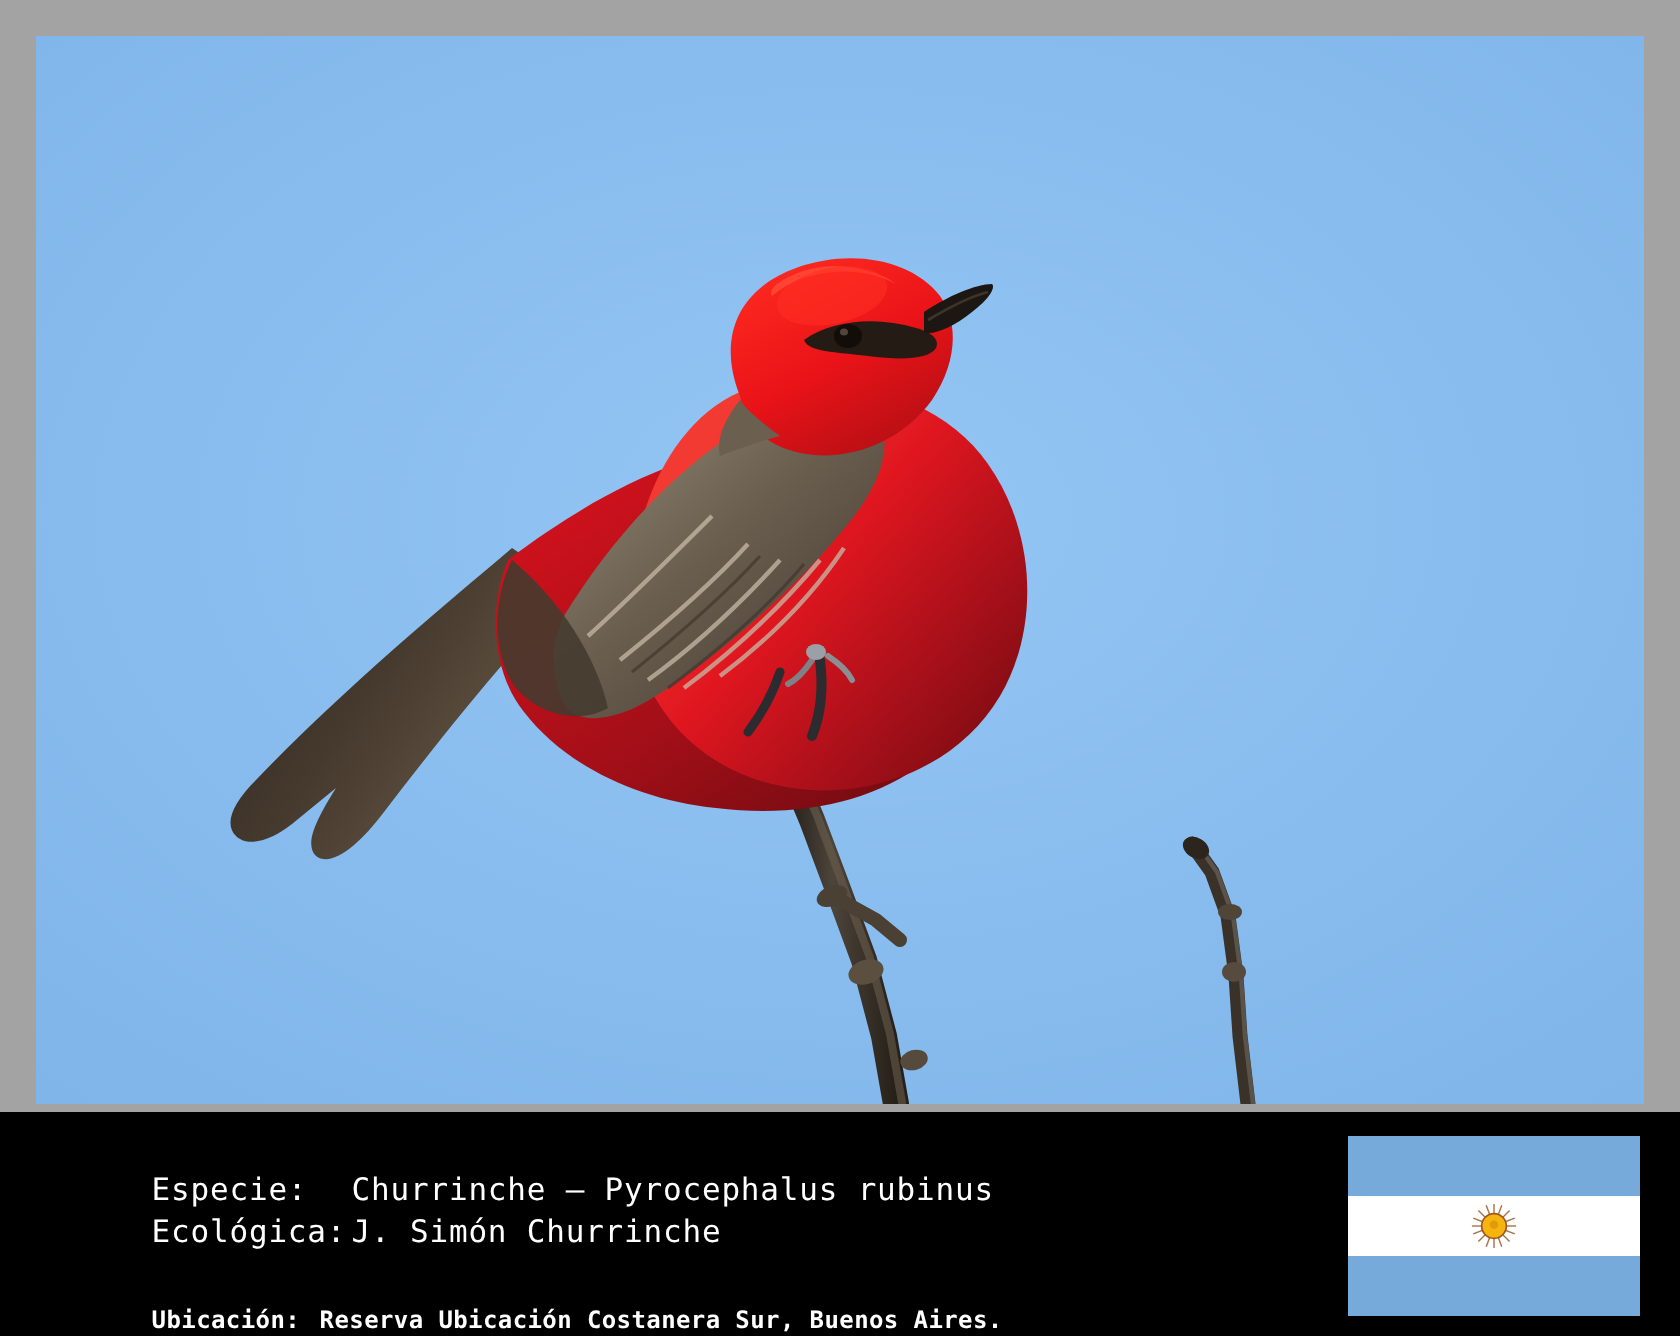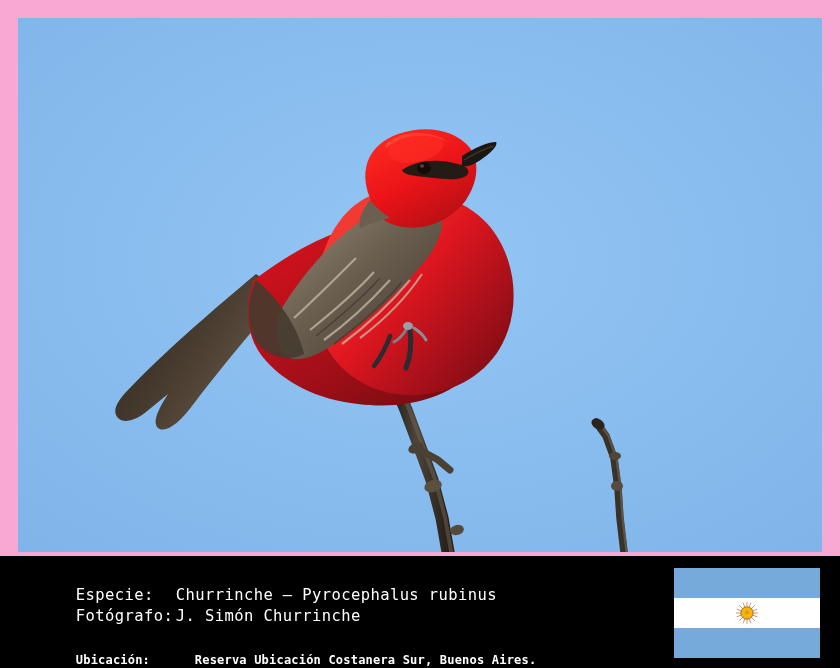--- a/index.html
+++ b/index.html
@@ -4,21 +4,21 @@
 <style>
   html, body {
     margin: 0;
     padding: 0;
     background: #000000;
   }
   #page {
     position: relative;
     width: 840px;
     height: 668px;
-    background: #f9a8d4;
+    background: #a3a3a3;
     overflow: hidden;
     font-family: "DejaVu Sans Mono", "Liberation Mono", monospace;
   }
 
   
   #photo {
     position: absolute;
     left: 18px;
     top: 18px;
     width: 804px;
@@ -54,21 +54,21 @@
     white-space: pre;
     color: #ffffff;
   }
   .cap-label, .cap-value {
     display: inline-block;
     vertical-align: baseline;
     color: #ffffff;
   }
   .big .cap-label { width: 100px; font-size: 15.5px; letter-spacing: 0.4px; }
   .big .cap-value { font-size: 15.5px; letter-spacing: 0.4px; }
-  .small .cap-label { width: 119px; font-size: 12px; letter-spacing: 0.2px; font-weight: bold; }
+  .small .cap-label { width: 84px; font-size: 12px; letter-spacing: 0.2px; font-weight: bold; }
   .small .cap-value { font-size: 12px; letter-spacing: 0.2px; font-weight: bold; }
 
   #row-especie   { top: 10px; }
   #row-fotografo { top: 31px; }
   #row-fecha     { top: 52px; }
   #row-ubicacion { top: 74px; }
   #row-fuente    { top: 91px; }
 
   
   #flag {
@@ -235,21 +235,21 @@
     </svg>
   </div>
 
   <div id="caption">
 
     <div class="cap-row big" id="row-especie">
       <span class="cap-label">Especie:</span><span class="cap-value">Churrinche — Pyrocephalus rubinus</span>
     </div>
 
     <div class="cap-row big" id="row-fotografo">
-      <span class="cap-label">Fotógrafo:</span><span class="cap-value">J. Simón Churrinche</span>
+      <span class="cap-label">Ecológica:</span><span class="cap-value">J. Simón Churrinche</span>
     </div>
 
 
     <div class="cap-row small" id="row-ubicacion">
       <span class="cap-label">Ubicación:</span><span class="cap-value">Reserva Ubicación Costanera Sur, Buenos Aires.</span>
     </div>
 
     <div class="cap-row small" id="row-fuente">
       
     </div>

